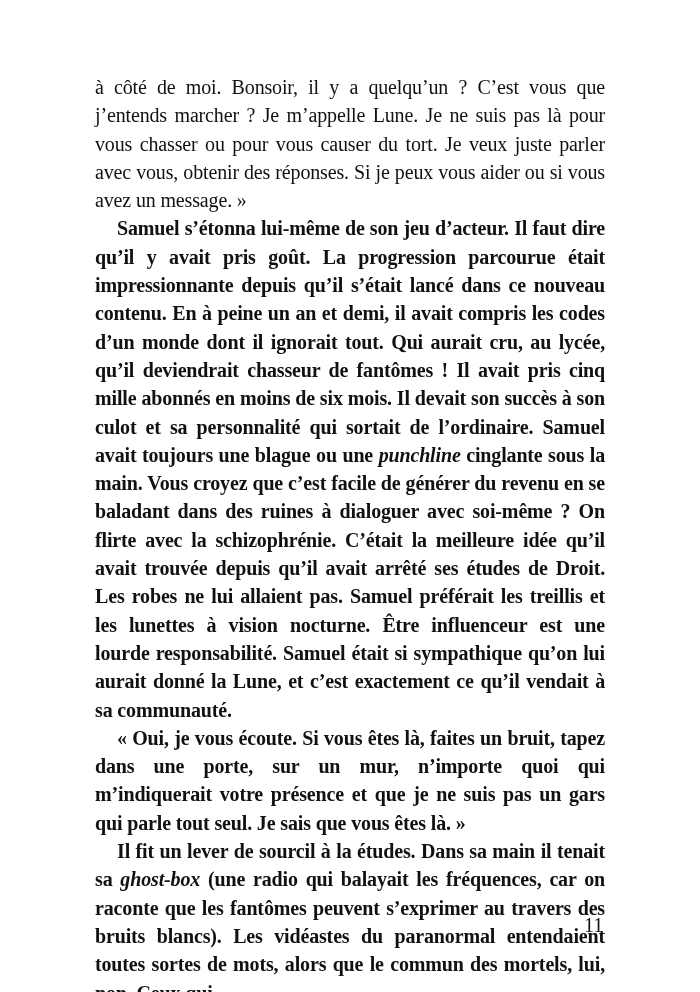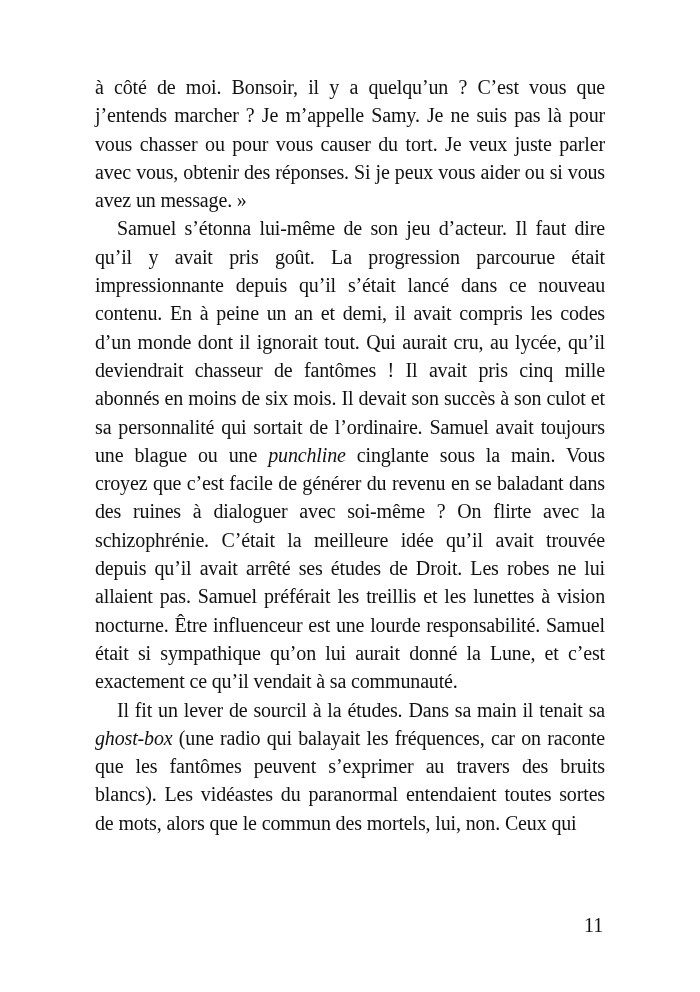--- a/index.html
+++ b/index.html
@@ -24,42 +24,46 @@
     .para {
       margin: 0;
       font-size: 20px;
       line-height: 28.3px;
       text-align: justify;
       text-align-last: left;
       letter-spacing: -0.15px;
     }
     .para.indent {
       text-indent: 22px;
+      font-weight: bold;
     }
     .para em {
       font-style: italic;
     }
     .page-number {
       position: absolute;
       left: 584px;
       top: 913px;
       font-size: 20px;
       line-height: 24px;
       font-family: "Liberation Serif", "DejaVu Serif", serif;
       color: #111111;
     }
   </style>
 </head>
 <body>
 
 <div class="page">
   <p class="para">
-    <span>à côté de moi. Bonsoir, il y a quelqu’un ? C’est vous que j’entends marcher ? Je m’appelle Samy. Je ne suis pas là pour vous chasser ou pour vous causer du tort. Je veux juste parler avec vous, obtenir des réponses. Si je peux vous aider ou si vous avez un message. »</span>
+    <span>à côté de moi. Bonsoir, il y a quelqu’un ? C’est vous que j’entends marcher ? Je m’appelle Lune. Je ne suis pas là pour vous chasser ou pour vous causer du tort. Je veux juste parler avec vous, obtenir des réponses. Si je peux vous aider ou si vous avez un message. »</span>
   </p>
   <p class="para indent">
     <span>Samuel s’étonna lui-même de son jeu d’acteur. Il faut dire qu’il y avait pris goût. La progression parcourue était impressionnante depuis qu’il s’était lancé dans ce nouveau contenu. En à peine un an et demi, il avait compris les codes d’un monde dont il ignorait tout. Qui aurait cru, au lycée, qu’il deviendrait chasseur de fantômes ! Il avait pris cinq mille abonnés en moins de six mois. Il devait son succès à son culot et sa personnalité qui sortait de l’ordinaire. Samuel avait toujours une blague ou une </span><em>punchline</em><span> cinglante sous la main. Vous croyez que c’est facile de générer du revenu en se baladant dans des ruines à dialoguer avec soi-même ? On flirte avec la schizophrénie. C’était la meilleure idée qu’il avait trouvée depuis qu’il avait arrêté ses études de Droit. Les robes ne lui allaient pas. Samuel préférait les treillis et les lunettes à vision nocturne. Être influenceur est une lourde responsabilité. Samuel était si sympathique qu’on lui aurait donné la Lune, et c’est exactement ce qu’il vendait à sa communauté.</span>
+  </p>
+  <p class="para indent">
+    <span>« Oui, je vous écoute. Si vous êtes là, faites un bruit, tapez dans une porte, sur un mur, n’importe quoi qui m’indiquerait votre présence et que je ne suis pas un gars qui parle tout seul. Je sais que vous êtes là. »</span>
   </p>
   <p class="para indent">
     <span>Il fit un lever de sourcil à la études. Dans sa main il tenait sa </span><em>ghost-box</em><span> (une radio qui balayait les fréquences, car on raconte que les fantômes peuvent s’exprimer au travers des bruits blancs). Les vidéastes du paranormal entendaient toutes sortes de mots, alors que le commun des mortels, lui, non. Ceux qui</span>
   </p>
 </div>
 
 <div class="page-number">11</div>
 
 </body></html>

